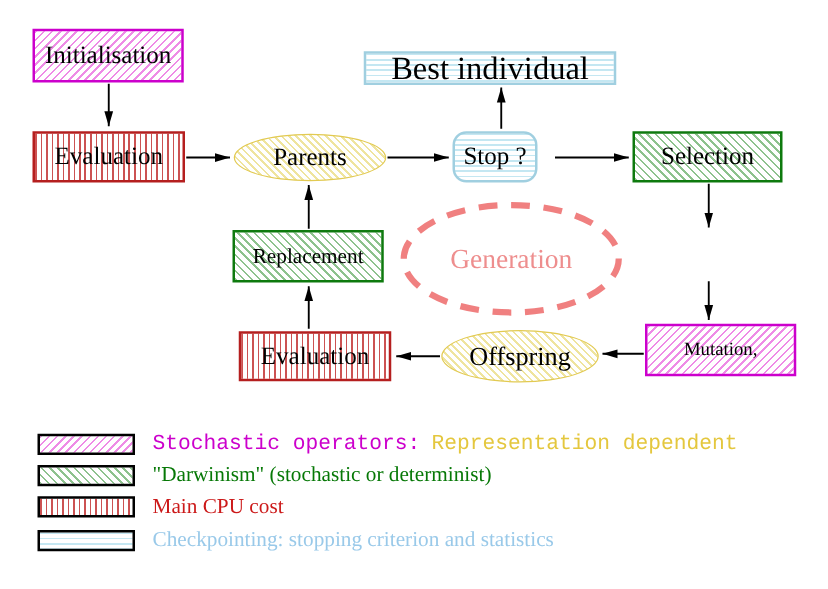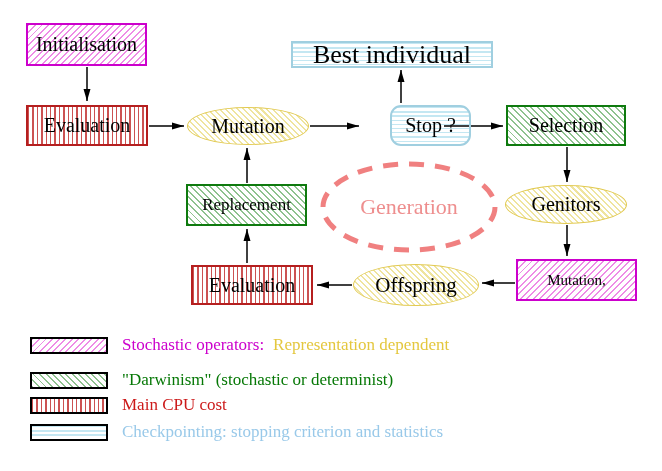--- a/index.html
+++ b/index.html
@@ -72,43 +72,42 @@
     <line class="arrow" x1="515" y1="283" x2="482" y2="283" marker-end="url(#ah)"></line>
     <line class="arrow" x1="352" y1="285" x2="317" y2="285" marker-end="url(#ah)"></line>
     <line class="arrow" x1="247" y1="263" x2="247" y2="229" marker-end="url(#ah)"></line>
     <line class="arrow" x1="247" y1="183" x2="247" y2="148" marker-end="url(#ah)"></line>
   </svg>
 
   <div class="node rect hatch-magenta" style="left:26px;top:23px;width:121px;height:43px;">Initialisation</div>
 
   <div class="node rect stripes-red" style="left:26px;top:105px;width:122px;height:41px;">Evaluation</div>
 
-  <div class="node ellipse hatch-yellow" style="left:187px;top:107px;width:122px;height:38px;">Mutation</div>
+  <div class="node ellipse hatch-yellow" style="left:187px;top:107px;width:122px;height:38px;">Parents</div>
 
   <div class="node rect stripes-cyan" style="left:291px;top:41px;width:202px;height:27px;font-size:26px;">Best individual</div>
 
-  <div class="node rect stripes-cyan" style="left:362px;top:105px;width:81px;height:41px;border-radius:11px;margin-left:28px;">Stop ?</div>
+  <div class="node rect stripes-cyan" style="left:362px;top:105px;width:68px;height:41px;border-radius:11px;">Stop ?</div>
 
   <div class="node rect hatch-green" style="left:506px;top:105px;width:120px;height:41px;">Selection</div>
 
-  <div class="node ellipse hatch-yellow" style="left:505px;top:185px;width:122px;height:39px;">Genitors</div>
 
   <div class="node rect hatch-magenta" style="left:516px;top:259px;width:121px;height:42px;font-size:15px;flex-direction:column;line-height:1.25;">
     <span>Mutation,</span>
   </div>
 
   <div class="node ellipse hatch-yellow" style="left:353px;top:264px;width:126px;height:42px;font-size:21px;">Offspring</div>
 
   <div class="node rect stripes-red" style="left:191px;top:265px;width:122px;height:40px;">Evaluation</div>
 
   <div class="node rect hatch-green" style="left:186px;top:184px;width:121px;height:42px;font-size:17px;">Replacement</div>
 
   <div class="gen-label">Generation</div>
 
-  <div class="legend-row" style="top:336px;">
+  <div class="legend-row" style="top:346px;font-family:Liberation Mono, monospace;">
     <div class="swatch hatch-magenta"></div>
     <span class="legend-text t-magenta">Stochastic operators:</span>
     <span class="legend-text t-gold">Representation dependent</span>
   </div>
 
   <div class="legend-row" style="top:371px;">
     <div class="swatch hatch-green"></div>
     <span class="legend-text t-green">"Darwinism" (stochastic or determinist)</span>
   </div>
 

